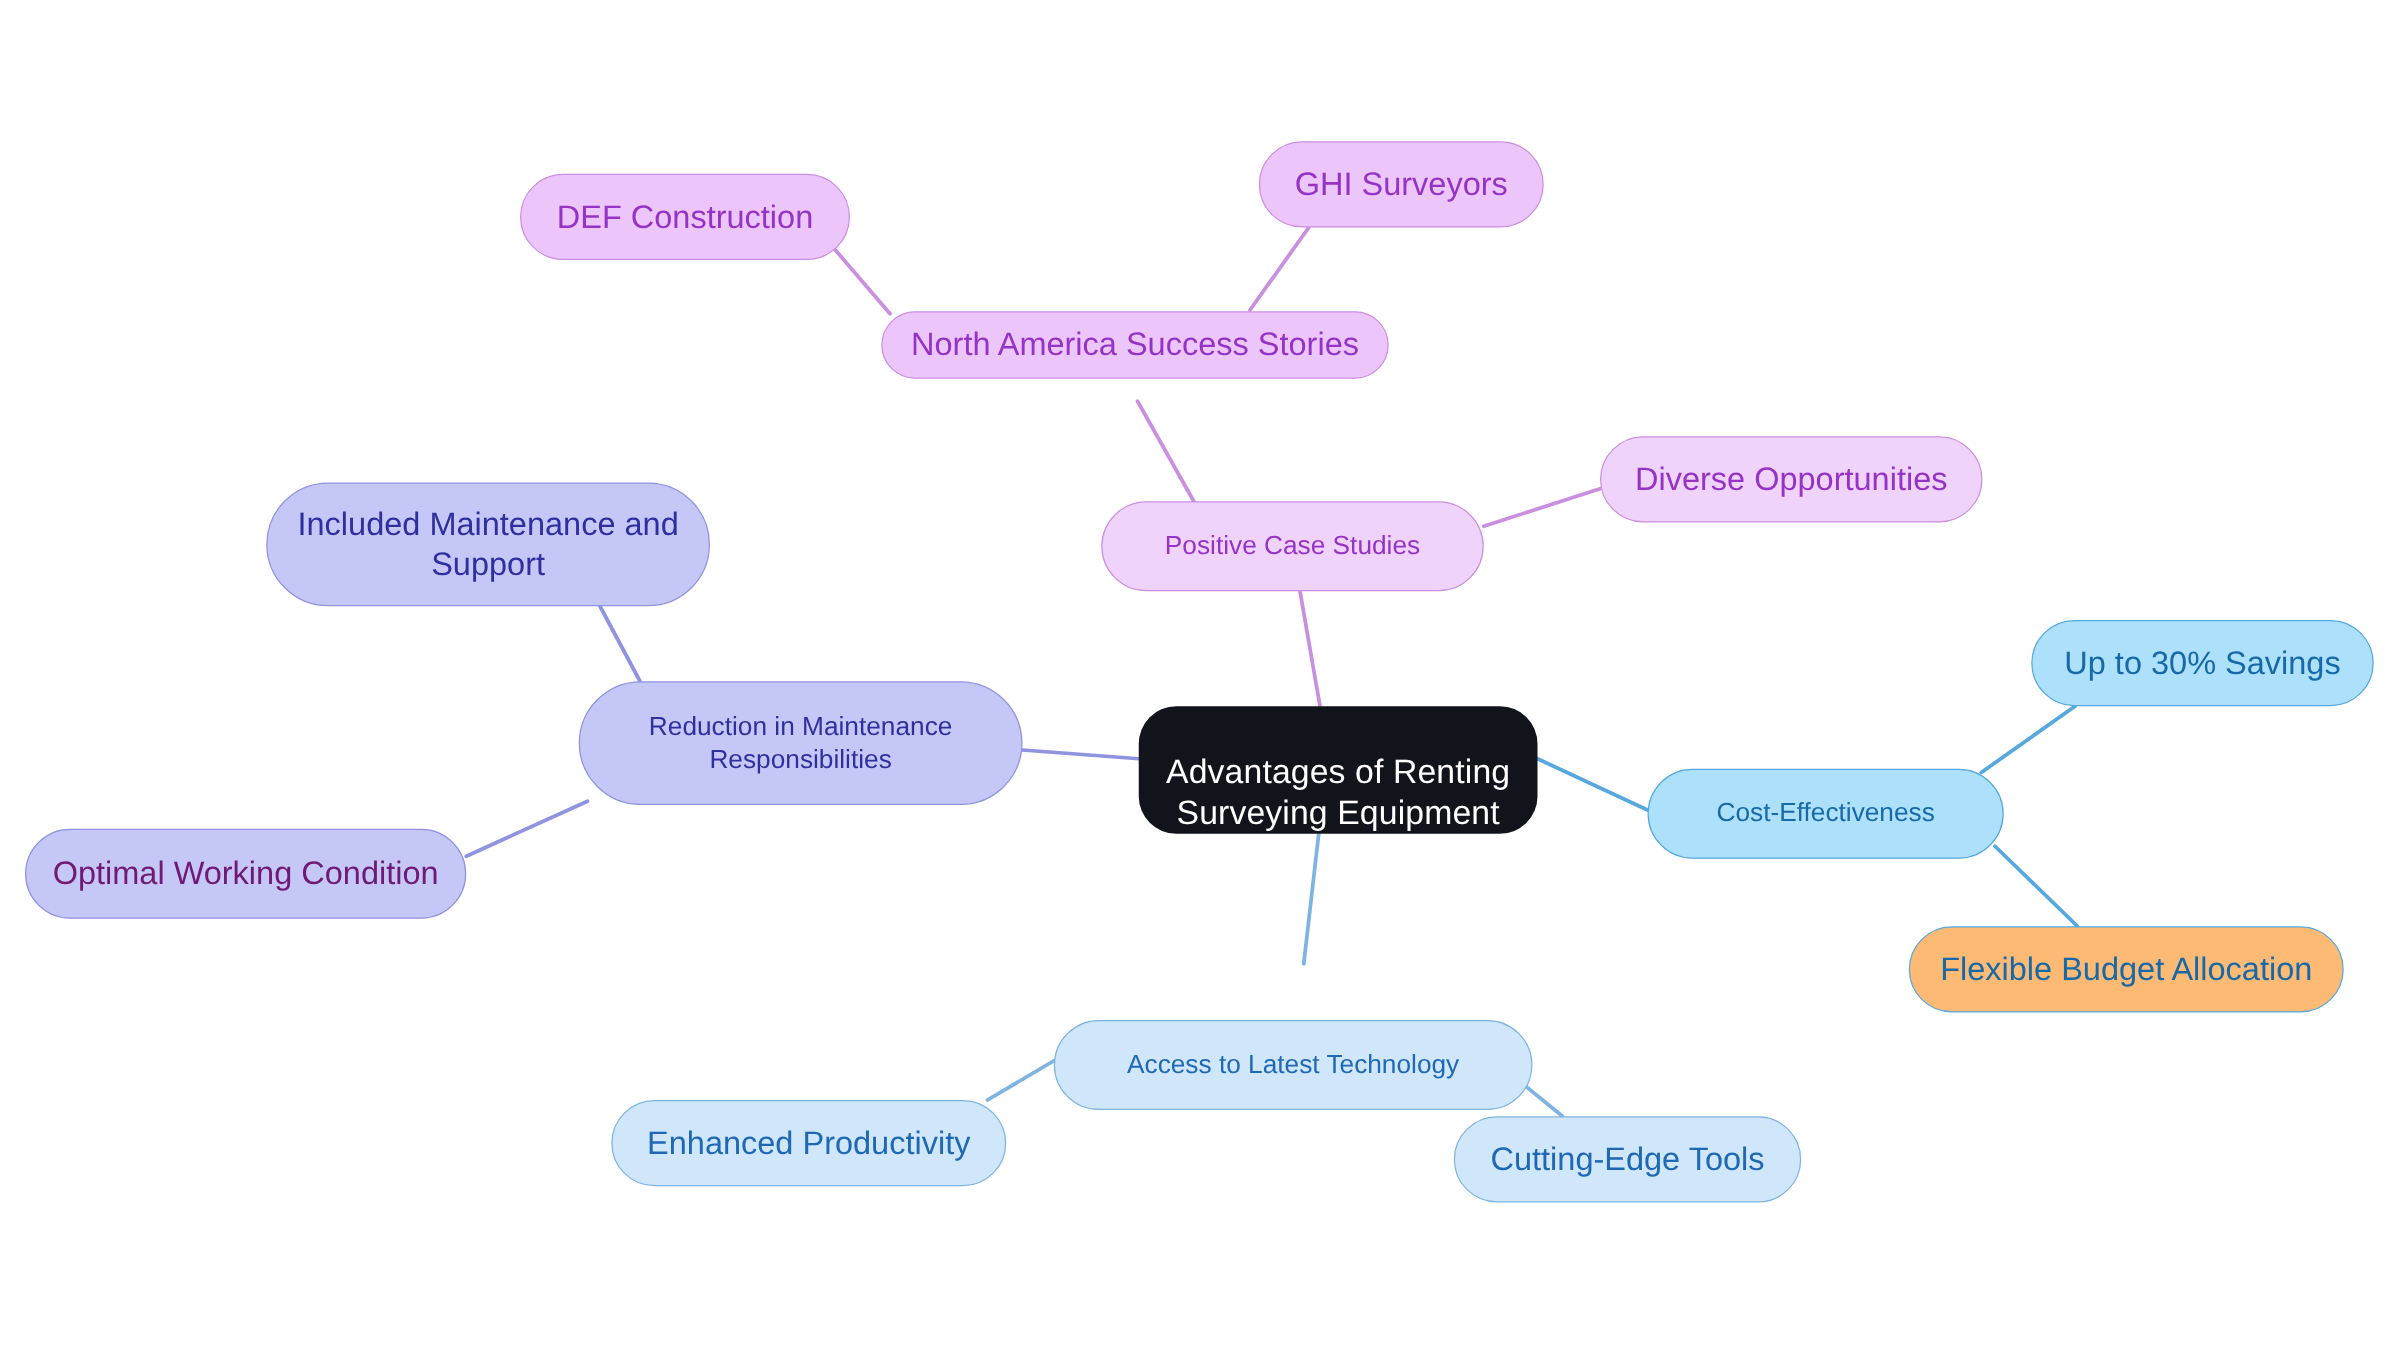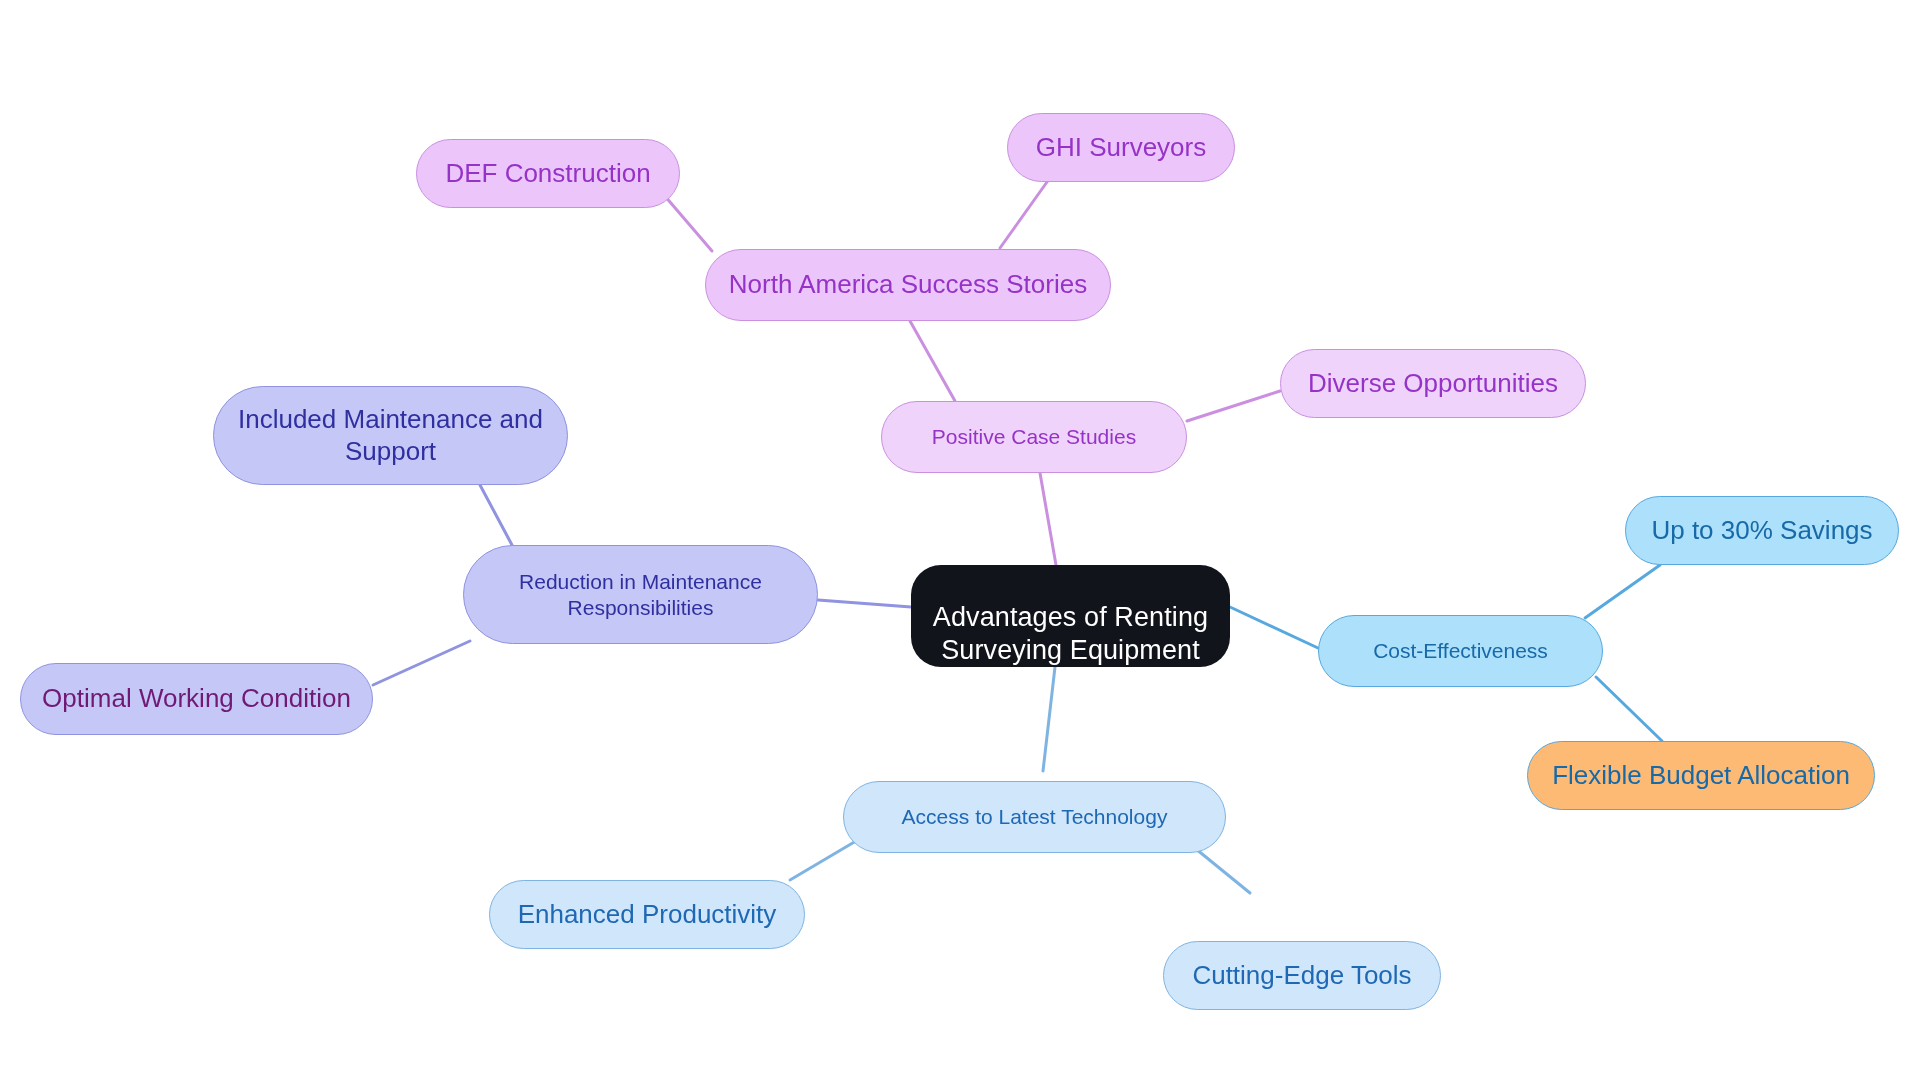--- a/index.html
+++ b/index.html
@@ -72,27 +72,27 @@
       <line x1="712" y1="251" x2="664" y2="195" stroke="#cb8fe0" stroke-width="3" stroke-linecap="round"></line>
       <line x1="1000" y1="248" x2="1047" y2="182" stroke="#cb8fe0" stroke-width="3" stroke-linecap="round"></line>
       <line x1="1187" y1="421" x2="1280" y2="391" stroke="#cb8fe0" stroke-width="3" stroke-linecap="round"></line>
     </svg>
   <div id="node-layer">
       <div class="node node-root" style="left: 911px; top: 565px; width: 319px; height: 102px; background: rgb(18, 20, 28); color: rgb(255, 255, 255); border-color: rgb(18, 20, 28);"><span>Advantages of Renting
 Surveying Equipment</span></div>
       <div class="node node-branch" style="left: 1318px; top: 615px; width: 285px; height: 72px; background: rgb(172, 224, 251); color: rgb(23, 105, 168); border-color: rgb(86, 168, 222);"><span>Cost-Effectiveness</span></div>
       <div class="node node-leaf" style="left: 1625px; top: 496px; width: 274px; height: 69px; background: rgb(172, 224, 251); color: rgb(23, 105, 168); border-color: rgb(86, 168, 222); text-align: right;"><span>Up to 30% Savings</span></div>
       <div class="node node-leaf" style="left: 1527px; top: 741px; width: 348px; height: 69px; background: #fdba74; color: rgb(23, 105, 168); border-color: rgb(86, 168, 222);"><span>Flexible Budget Allocation</span></div>
-      <div class="node node-branch" style="left: 843px; top: 781px; width: 383px; height: 72px; background: rgb(207, 230, 251); color: rgb(31, 104, 180); border-color: rgb(127, 180, 226);"><span>Access to Latest Technology</span></div>
+      <div class="node node-branch" style="left: 843px; top: 816px; width: 383px; height: 72px; background: rgb(207, 230, 251); color: rgb(31, 104, 180); border-color: rgb(127, 180, 226);"><span>Access to Latest Technology</span></div>
       <div class="node node-leaf" style="left: 489px; top: 880px; width: 316px; height: 69px; background: rgb(207, 230, 251); color: rgb(31, 104, 180); border-color: rgb(127, 180, 226);"><span>Enhanced Productivity</span></div>
-      <div class="node node-leaf" style="left: 1163px; top: 893px; width: 278px; height: 69px; background: rgb(207, 230, 251); color: rgb(31, 104, 180); border-color: rgb(127, 180, 226); margin-top: 48px;"><span>Cutting-Edge Tools</span></div>
+      <div class="node node-leaf" style="left: 1163px; top: 893px; width: 278px; height: 69px; background: rgb(207, 230, 251); color: rgb(31, 104, 180); border-color: rgb(127, 180, 226);"><span>Cutting-Edge Tools</span></div>
       <div class="node node-branch" style="left: 463px; top: 545px; width: 355px; height: 99px; background: rgb(197, 200, 246); color: rgb(47, 47, 160); border-color: rgb(143, 147, 224);"><span>Reduction in Maintenance
 Responsibilities</span></div>
       <div class="node node-leaf" style="left: 213px; top: 386px; width: 355px; height: 99px; background: rgb(197, 200, 246); color: rgb(47, 47, 160); border-color: rgb(143, 147, 224);"><span>Included Maintenance and
 Support</span></div>
       <div class="node node-leaf" style="left: 20px; top: 663px; width: 353px; height: 72px; background: rgb(197, 200, 246); color: #701a75; border-color: rgb(143, 147, 224);"><span>Optimal Working Condition</span></div>
       <div class="node node-branch" style="left: 881px; top: 401px; width: 306px; height: 72px; background: rgb(240, 211, 251); color: rgb(150, 51, 199); border-color: rgb(203, 143, 224);"><span>Positive Case Studies</span></div>
-      <div class="node node-leaf" style="left: 705px; top: 249px; width: 406px; height: 72px; background: rgb(236, 198, 251); color: rgb(150, 51, 199); border-color: rgb(203, 143, 224);"><span>North America Success Stories</span></div>
+      <div class="node node-leaf" style="left: 705px; top: 249px; width: 406px; height: 54px; background: rgb(236, 198, 251); color: rgb(150, 51, 199); border-color: rgb(203, 143, 224);"><span>North America Success Stories</span></div>
       <div class="node node-leaf" style="left: 416px; top: 139px; width: 264px; height: 69px; background: rgb(236, 198, 251); color: rgb(150, 51, 199); border-color: rgb(203, 143, 224);"><span>DEF Construction</span></div>
       <div class="node node-leaf" style="left: 1007px; top: 113px; width: 228px; height: 69px; background: rgb(236, 198, 251); color: rgb(150, 51, 199); border-color: rgb(203, 143, 224);"><span>GHI Surveyors</span></div>
       <div class="node node-leaf" style="left: 1280px; top: 349px; width: 306px; height: 69px; background: rgb(240, 211, 251); color: rgb(150, 51, 199); border-color: rgb(203, 143, 224);"><span>Diverse Opportunities</span></div>
     </div>
 </div>
 
 </body></html>

